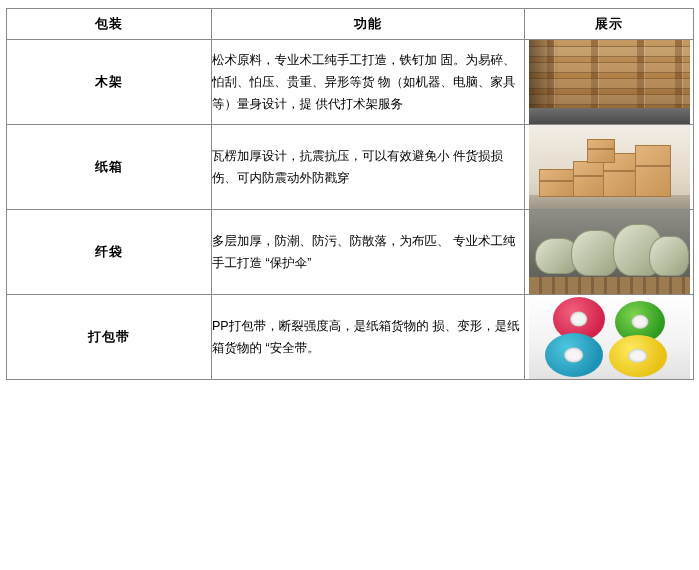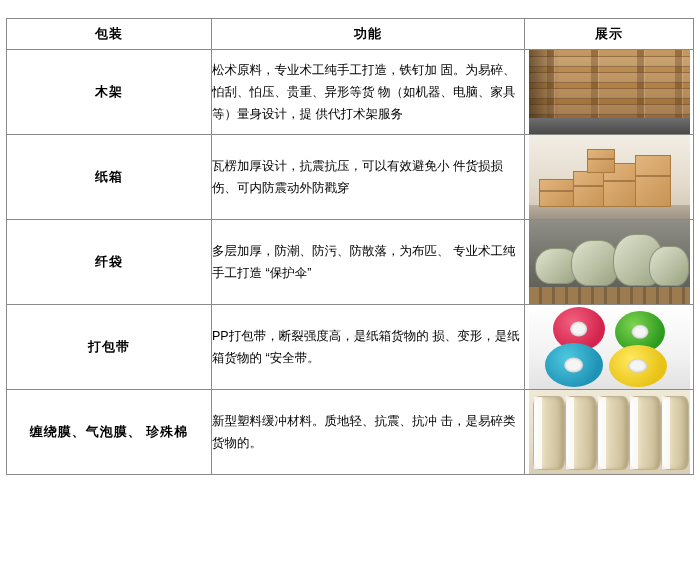--- a/index.html
+++ b/index.html
@@ -8,21 +8,21 @@
     background: #ffffff;
   }
   body {
     width: 699px;
     height: 570px;
     font-family: "Liberation Sans", "DejaVu Sans", sans-serif;
     color: #000;
     overflow: hidden;
   }
   .table-wrap {
-    padding: 18px 6px 0 6px;
+    padding: 8px 6px 0 6px;
     box-sizing: border-box;
     width: 613px;
   }
   table.pkg-table {
     border-collapse: collapse;
     width: 687px;
     table-layout: fixed;
   }
   table.pkg-table th,
   table.pkg-table td {
@@ -253,29 +253,16 @@
             <span class="roll roll-blue" style="left:16px; top:38px; width:58px; height:44px;">
                 <span class="hole"></span>
               </span>
             <span class="roll roll-yellow" style="left:80px; top:40px; width:58px; height:42px;">
                 <span class="hole"></span>
               </span>
           </span>
         </td>
       </tr>
 
-      <tr>
-        <td class="cell-name">缠绕膜、气泡膜、 珍殊棉</td>
-        <td class="cell-func">新型塑料缓冲材料。质地轻、抗震、抗冲 击，是易碎类货物的。</td>
-        <td class="cell-show">
-          <span class="photo r-film ph-film">
-            <span class="filmroll" style="left:4px;   width:30px;"></span>
-            <span class="filmroll" style="left:36px;  width:30px;"></span>
-            <span class="filmroll" style="left:68px;  width:30px;"></span>
-            <span class="filmroll" style="left:100px; width:30px;"></span>
-            <span class="filmroll" style="left:132px; width:26px;"></span>
-          </span>
-        </td>
-      </tr>
 
     </tbody>
   </table>
 </div>
 
 </body></html>

